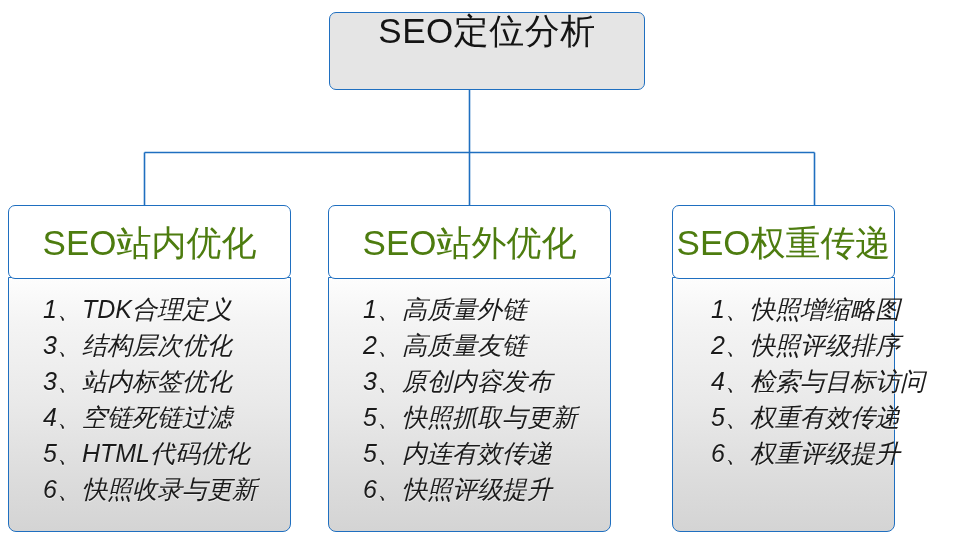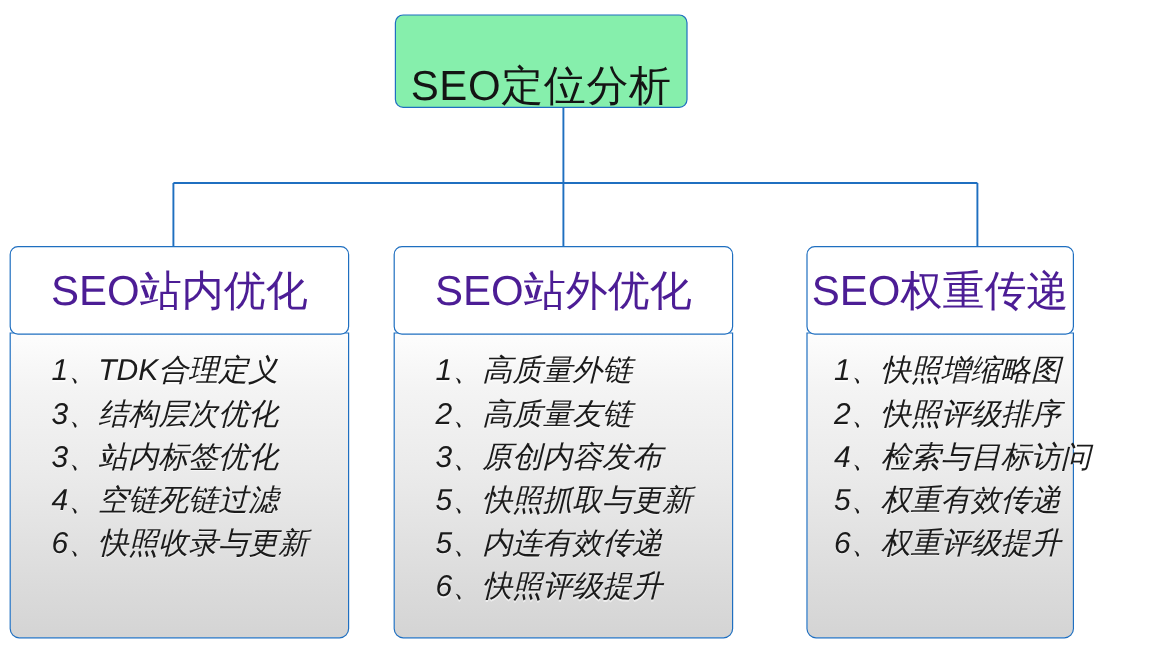--- a/index.html
+++ b/index.html
@@ -28,28 +28,28 @@
     width: 960px;
     height: 550px;
     pointer-events: none;
   }
 
   
   .root-box {
     position: absolute;
     left: 329px;
     top: 12px;
-    width: 244px;
+    width: 316px;
     height: 78px;
     box-sizing: border-box;
     border: 1.6px solid #1f6fc0;
     border-radius: 7px;
-    background: #86efac;
+    background: #e5e5e5;
     display: flex;
-    align-items: flex-end;
+    align-items: flex-start;
     justify-content: center;
   }
   .root-label {
     font-size: 35px;
     color: #141414;
     letter-spacing: 0.5px;
     line-height: 1;
     white-space: nowrap;
   }
 
@@ -69,21 +69,21 @@
     border-radius: 7px;
     background: #ffffff;
     display: flex;
     align-items: center;
     justify-content: center;
     position: relative;
     z-index: 2;
   }
   .col-header-label {
     font-size: 35px;
-    color: #4c1d95;
+    color: #4d7c0f;
     line-height: 1;
     white-space: nowrap;
   }
 
   .col-list {
     box-sizing: border-box;
     margin-top: -1.6px;
     height: 255px;
     border: 1.6px solid #1f6fc0;
     border-radius: 0 0 8px 8px;
@@ -97,21 +97,21 @@
     padding-left: 34px;
   }
   .list-item {
     font-size: 25px;
     color: #1b1b1b;
     line-height: 36px;
     white-space: nowrap;
     text-shadow: 0 1px 0 rgba(255,255,255,0.55);
     font-style: italic;
   }
-  .col-2 .col-list-inner { padding-left: 22px; }
+  .col-2 .col-list-inner { padding-left: 38px; }
 </style>
 </head>
 <body>
 
 <div id="diagram">
 
   <svg id="connectors" viewBox="0 0 960 550" width="960" height="550" xmlns="http://www.w3.org/2000/svg">
     <g fill="none" stroke="#1f6fc0" stroke-width="1.6">
       <path d="M 469.5 90 L 469.5 152.5"></path>
       <path d="M 144.5 152.5 L 814.5 152.5"></path>
@@ -128,20 +128,21 @@
   <div class="column col-0">
     <div class="col-header">
       <span class="col-header-label">SEO站内优化</span>
     </div>
     <div class="col-list">
       <div class="col-list-inner">
         <div class="list-item">1、TDK合理定义</div>
         <div class="list-item">3、结构层次优化</div>
         <div class="list-item">3、站内标签优化</div>
         <div class="list-item">4、空链死链过滤</div>
+        <div class="list-item">5、HTML代码优化</div>
         <div class="list-item">6、快照收录与更新</div>
       </div>
     </div>
   </div>
 
   <div class="column col-1">
     <div class="col-header">
       <span class="col-header-label">SEO站外优化</span>
     </div>
     <div class="col-list">

